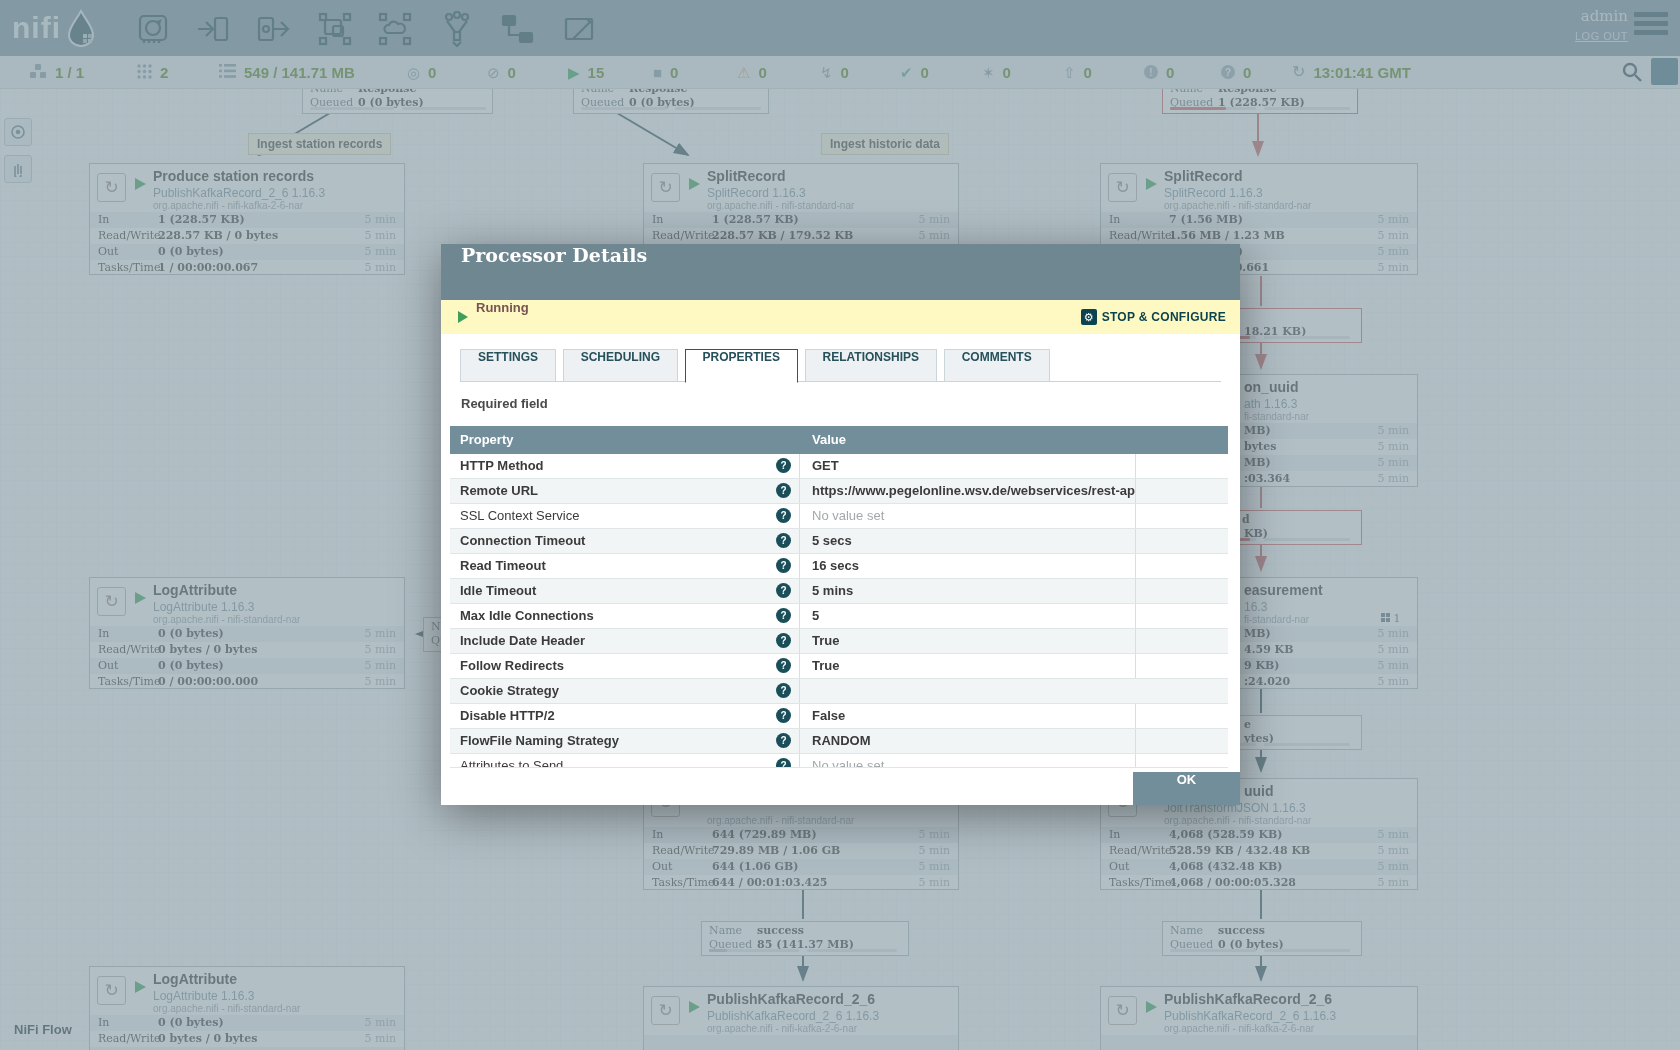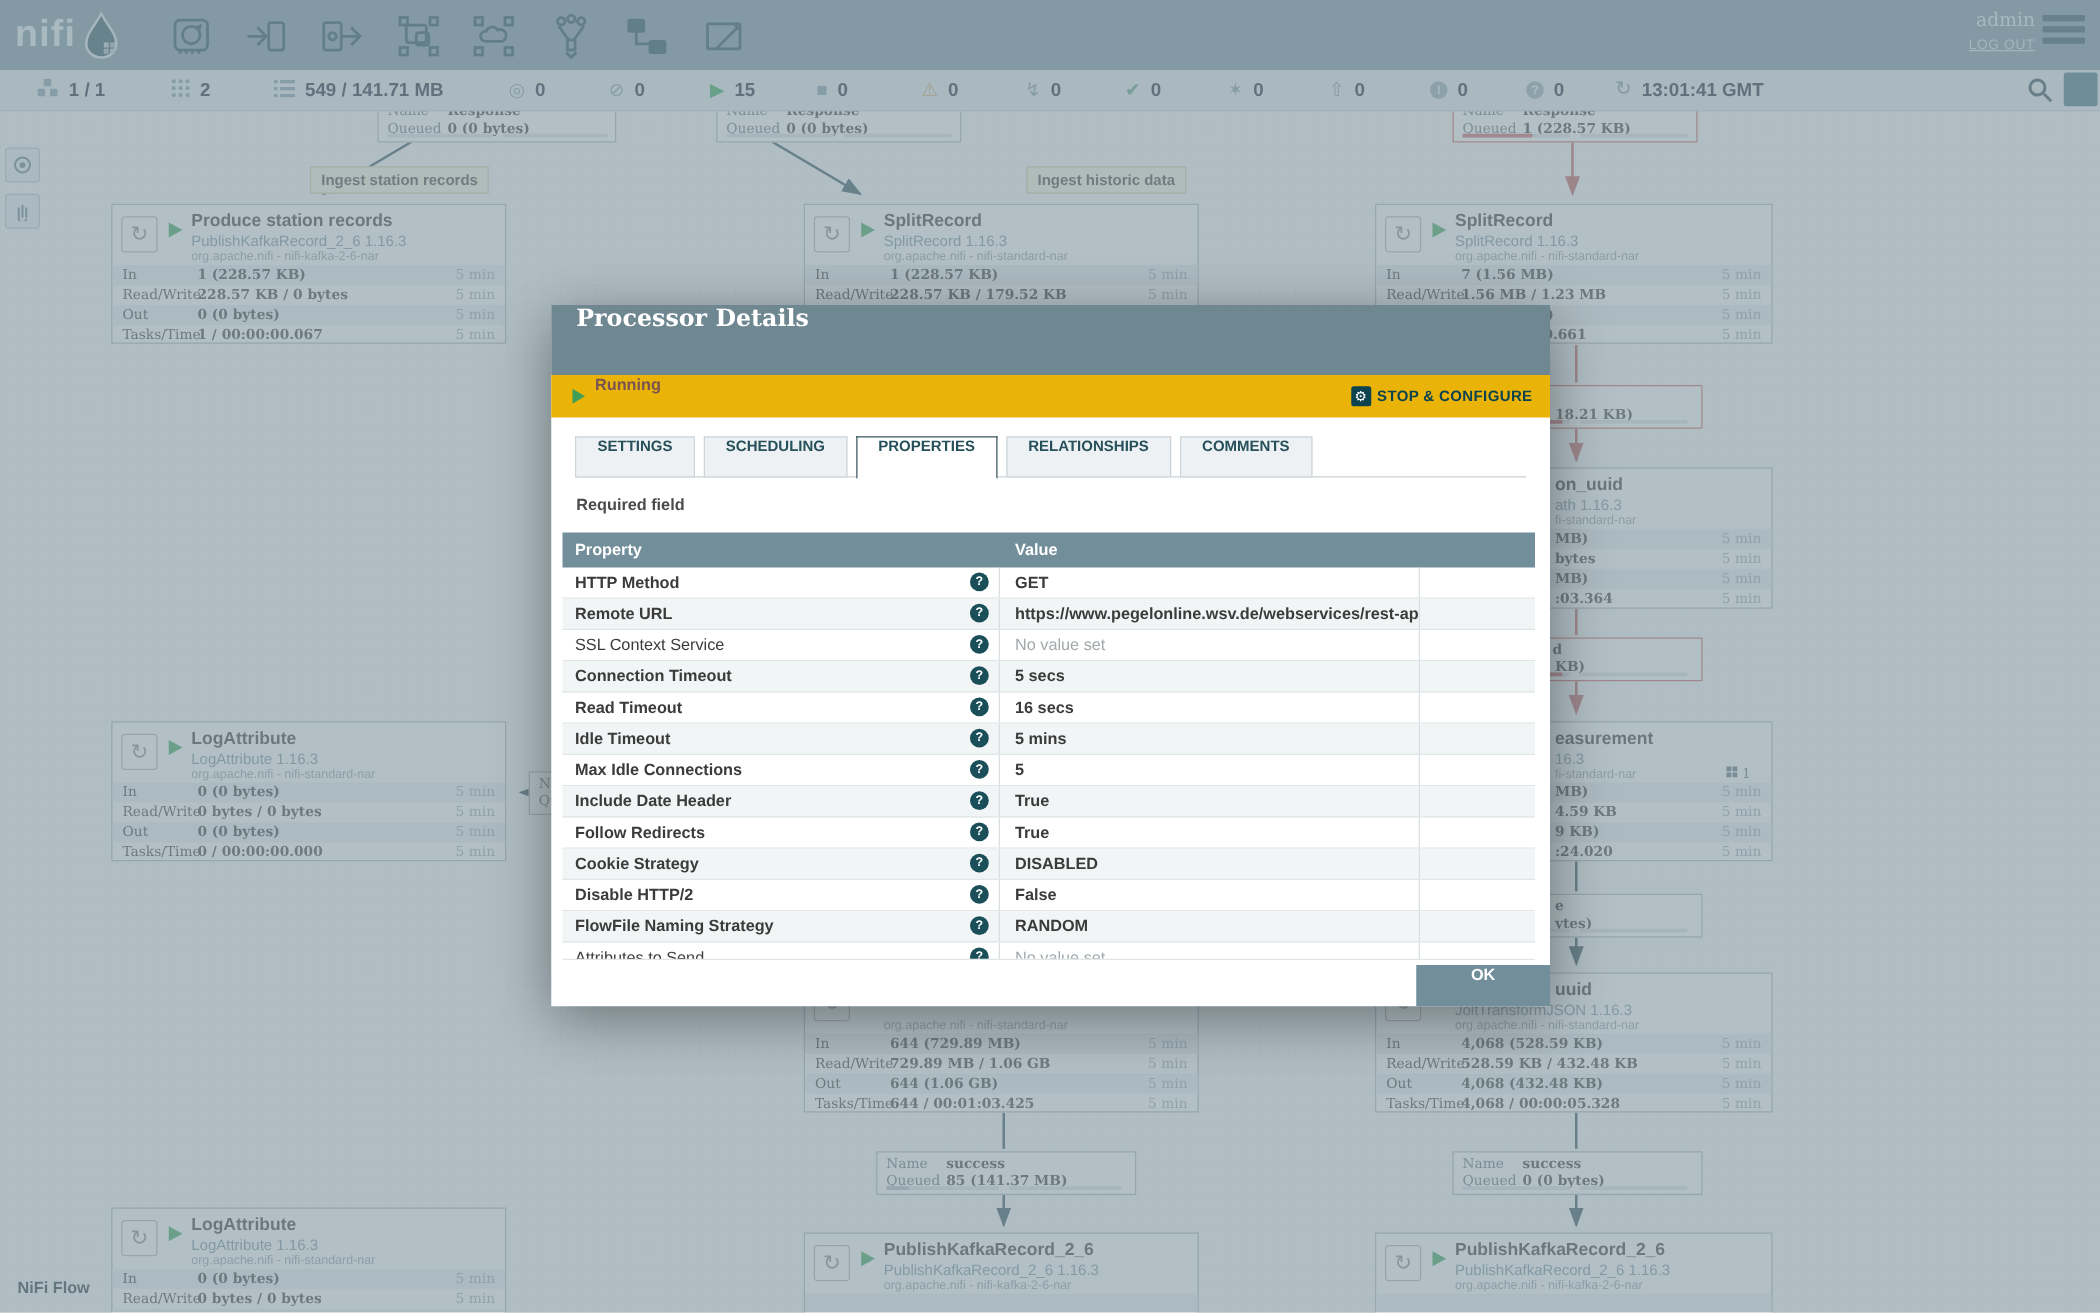--- a/index.html
+++ b/index.html
@@ -12,21 +12,21 @@
   .tb-icon{position:absolute;top:10px;width:38px;height:38px;display:flex;align-items:center;justify-content:center;cursor:grab;}
   .tb-icon svg{stroke:#0d3943;fill:none;stroke-width:2.2;opacity:.92}
   .admin{position:absolute;right:52px;top:7px;font:15px "DejaVu Serif",serif;color:#e0e8ec;text-align:right;}
   .logout{position:absolute;right:52px;top:30px;font:11px "Liberation Sans",sans-serif;color:#d3dde2;text-decoration:underline;letter-spacing:.5px;cursor:pointer;}
   .burger{position:absolute;right:12px;top:12px;width:34px;height:30px;cursor:pointer;}
   .burger i{display:block;height:5px;background:#1e4854;margin-bottom:4px;border-radius:1px;}
   
   .statusbar{position:absolute;left:0;top:56px;width:1680px;height:32px;background:#e3e8eb;border-bottom:1px solid #c9d2d6;z-index:10;}
   .sbi{position:absolute;top:0;height:32px;display:flex;align-items:center;gap:8px;}
   .sbi .ico{font-size:15px;color:#7d95a0;line-height:1;}
-  .sbi b{font:600 15px "Liberation Sans",sans-serif;color:#0f172a;text-align:center;}
+  .sbi b{font:600 15px "Liberation Sans",sans-serif;color:#4d7c0f;text-align:center;}
   .ico.g{color:#23a14f}.ico.y{color:#cf9f5d}.ico.gn{color:#54a077}
   .circ{display:inline-flex;width:14px;height:14px;border-radius:50%;background:#8da3ad;color:#eef2f4;
         font:bold 10px "Liberation Sans",sans-serif;align-items:center;justify-content:center;}
   .sb-search{position:absolute;right:36px;top:4px;width:24px;height:24px;cursor:pointer;}
   .sb-panel{position:absolute;right:2px;top:2px;width:27px;height:27px;background:#3a6b7a;border-radius:2px;cursor:pointer;}
   
   .canvas{position:absolute;left:0;top:88px;width:1680px;height:962px;
           background-image:linear-gradient(#edf1f3 1px,transparent 1px),linear-gradient(90deg,#edf1f3 1px,transparent 1px);
           background-size:14px 14px;}
   .wires{position:absolute;left:0;top:0;width:1680px;height:1050px;z-index:1;pointer-events:none;}
@@ -62,21 +62,21 @@
         color:#3a3a3a;padding:3px 8px;white-space:nowrap;z-index:2;}
   .palette-btn{position:absolute;width:26px;height:26px;background:#e7ecee;border:1px solid #b6c1c6;border-radius:3px;
         z-index:2;display:flex;align-items:center;justify-content:center;cursor:pointer;}
   .breadcrumb{position:absolute;left:14px;top:1022px;font:bold 13px "Liberation Sans",sans-serif;color:#15242b;z-index:5;cursor:pointer;}
   
   .glass{position:absolute;inset:0;background:rgba(140,159,168,0.66);z-index:40;}
   .dialog{position:absolute;left:441px;top:244px;width:799px;height:561px;background:#ffffff;z-index:60;
           box-shadow:0 10px 45px rgba(0,0,0,.4);font-size:13px;color:#3b3b3b;}
   .dlg-head{position:absolute;left:0;top:0;width:100%;height:56px;background:#6f8791;}
   .dlg-title{position:absolute;left:20px;top:0;line-height:56px;font:bold 19px "DejaVu Serif",serif;color:#fff;}
-  .dlg-status{position:absolute;left:0;top:56px;width:100%;height:34px;background:#eab308;text-decoration:underline;}
+  .dlg-status{position:absolute;left:0;top:56px;width:100%;height:34px;background:#fef9c3;text-decoration:underline;}
   .run-tri{position:absolute;left:17px;top:11px;width:0;height:0;border-left:10px solid #3f9e57;
            border-top:6px solid transparent;border-bottom:6px solid transparent;}
   .run-txt{position:absolute;left:35px;top:0;line-height:34px;font:bold 13px "Liberation Sans",sans-serif;color:#775351;}
   .stopcfg{position:absolute;right:14px;top:0;height:34px;display:flex;align-items:center;gap:5px;cursor:pointer;}
   .stopcfg .gear{display:inline-flex;width:16px;height:16px;background:#0c434e;border-radius:2px;color:#fff;
            font-size:11px;align-items:center;justify-content:center;}
   .stopcfg b{font:bold 12px "Liberation Sans",sans-serif;color:#0c434e;letter-spacing:.3px;}
   .tabs{position:absolute;left:19px;top:104px;width:761px;height:33px;border-bottom:1px solid #c9d2d7;}
   .tab{display:inline-block;height:31px;line-height:31px;padding:0 17px;margin-right:3px;background:#edf1f3;
        border:1px solid #ccd5d9;font:bold 12px "Liberation Sans",sans-serif;color:#26505a;cursor:pointer;vertical-align:bottom;}
@@ -715,21 +715,20 @@
         <span class="tv">True</span>
         <span class="tg"></span>
       </div>
     <div class="trow">
         <span class="tn"><span>Follow Redirects</span><span class="help">?</span></span>
         <span class="tv">True</span>
         <span class="tg"></span>
       </div>
     <div class="trow shade">
         <span class="tn"><span>Cookie Strategy</span><span class="help">?</span></span>
-        <span class="tv">DISABLED</span>
         <span class="tg"></span>
       </div>
     <div class="trow">
         <span class="tn"><span>Disable HTTP/2</span><span class="help">?</span></span>
         <span class="tv">False</span>
         <span class="tg"></span>
       </div>
     <div class="trow shade">
         <span class="tn"><span>FlowFile Naming Strategy</span><span class="help">?</span></span>
         <span class="tv">RANDOM</span>

